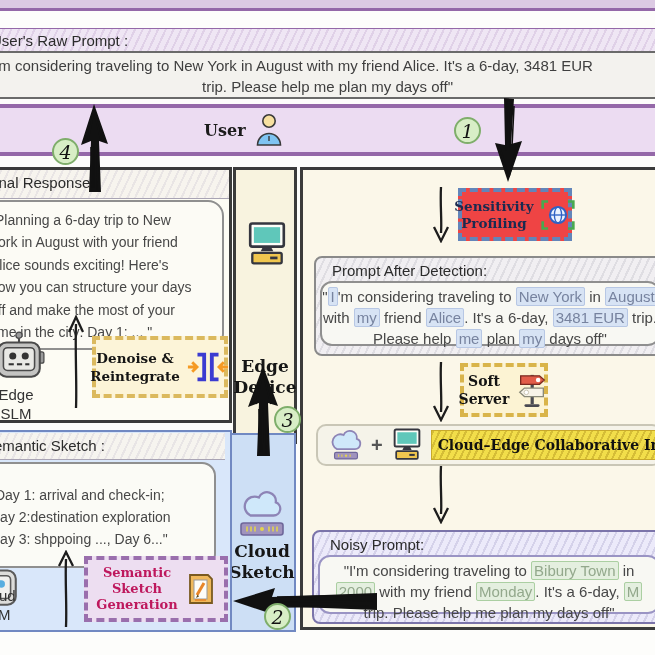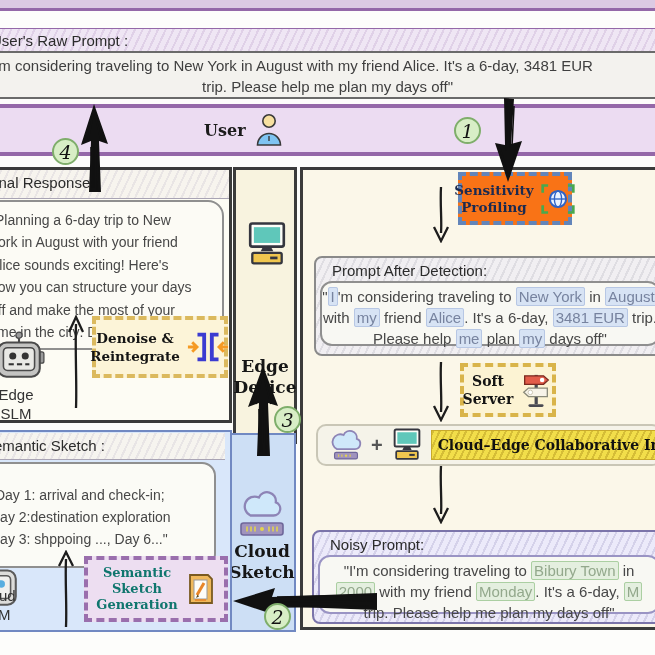--- a/index.html
+++ b/index.html
@@ -32,30 +32,30 @@
   .panel-sketch{left:-26px;top:430px;width:258px;height:202px;background:#d9e7fa;border:2.5px solid #7189c2;}
   .sk-header{left:-23px;top:433px;width:248px;height:26px;border-bottom:1.5px solid #a9a4b4;
     background:#f6f4ef;background-image:repeating-linear-gradient(115deg,rgba(160,150,180,.16) 0 2px,transparent 2px 7px);}
   .sk-header span{position:absolute;left:7px;top:4px;font-size:15px;color:#2b2b2b;white-space:nowrap;}
   .sk-bubble{left:-26px;top:462px;width:238px;height:102px;border:2px solid #8f8f8f;border-radius:14px;background:#fbfbf6;}
   .sk-lines{left:-10px;top:484px;font-size:14px;color:#474747;line-height:22px;white-space:nowrap;}
   .panel-right{left:300px;top:167px;width:362px;height:463px;background:#fbf7e9;border:3px solid #3b3b3b;}
   
   .module{display:flex;align-items:center;justify-content:center;gap:6px;box-sizing:border-box;}
   .module .mtxt{font-family:"DejaVu Serif",serif;font-weight:700;text-align:center;}
-  .sens-box{left:458px;top:172px;width:114px;height:53px;background:#f97316;border:4px dashed #6285ba;}
+  .sens-box{left:458px;top:188px;width:114px;height:53px;background:#ef4444;border:4px dashed #6285ba;}
   .sens-box .mtxt{font-size:13.5px;color:#1b2a50;line-height:17px;}
-  .softgate-box{left:460px;top:363px;width:96px;height:54px;background:#fcf3d3;border:4px dashed #d9b44a;}
+  .softgate-box{left:460px;top:363px;width:88px;height:54px;background:#fcf3d3;border:4px dashed #d9b44a;}
   .softgate-box .mtxt{font-size:14px;color:#141414;line-height:18px;}
   .ldp-box{left:466px;top:467px;width:112px;height:58px;background:#d8ecd1;border:4px dashed #71ae62;}
   .ldp-box .mtxt{font-size:14px;color:#141414;line-height:18px;}
-  .denoise-box{left:92px;top:316px;width:136px;height:62px;background:#fcf4d8;border:4px dashed #dbb95e;}
+  .denoise-box{left:92px;top:336px;width:136px;height:62px;background:#fcf4d8;border:4px dashed #dbb95e;}
   .denoise-box .mtxt{font-size:13.5px;color:#141414;line-height:18px;}
   .semgen-box{left:84px;top:556px;width:144px;height:66px;background:#eddef1;border:4px dashed #9a6fad;}
-  .semgen-box .mtxt{font-size:13px;color:#0f766e;line-height:16px;}
+  .semgen-box .mtxt{font-size:13px;color:#be185d;line-height:16px;}
   
   .pbox{box-sizing:border-box;border-radius:8px;padding:3px 4px 4px 4px;}
   .pad-box{left:314px;top:256px;width:352px;height:100px;border:2px solid #8a8a8a;
     background:#f1eff2;background-image:repeating-linear-gradient(115deg,rgba(140,140,155,.18) 0 2px,transparent 2px 7px);}
   .noisy-box{left:312px;top:530px;width:354px;height:94px;border:2px solid #7b74aa;
     background:#eceafa;background-image:repeating-linear-gradient(115deg,rgba(120,112,170,.2) 0 2px,transparent 2px 7px);}
   .ptitle{font-size:15px;color:#2b2b2b;padding:1px 0 2px 12px;}
   .pinner{background:#f8f8f3;border:2px solid #8f8f8f;border-radius:12px;height:calc(100% - 24px);box-sizing:border-box;padding-top:3px;}
   .noisy-box .pinner{border-color:#9a94c4;}
   .pline{white-space:nowrap;text-align:center;font-size:15px;color:#474747;line-height:21px;}

